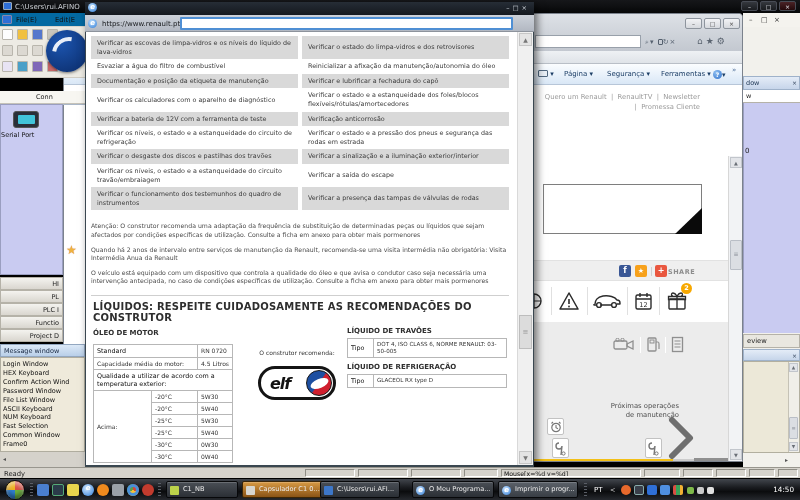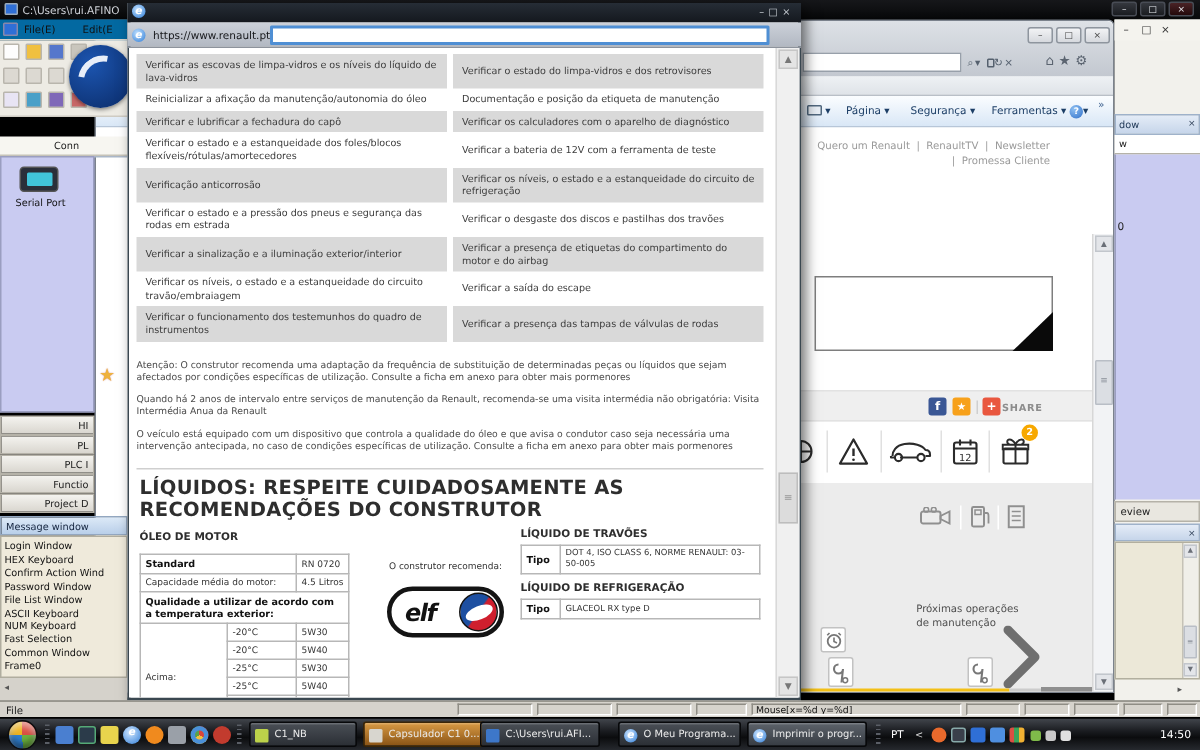--- a/index.html
+++ b/index.html
@@ -29,21 +29,21 @@
 .wcard{position:absolute;left:479px;top:99px;width:159px;height:50px;background:#fff;border:1px solid #7e7e7e}
 .wcard .fold{position:absolute;right:-1px;bottom:-1px;width:0;height:0;border-style:solid;border-width:0 0 26px 27px;border-color:transparent transparent #0a0a0a transparent}
 .socialstrip{position:absolute;left:464px;top:175px;width:200px;height:21px;background:#efefef;border-top:1px solid #e2e2e2;border-bottom:1px solid #e2e2e2}
 .sq{position:absolute;top:4px;width:12px;height:12px;border-radius:2px;color:#fff;text-align:center;font-size:8px;line-height:12px;font-weight:bold}
 .sharetxt{position:absolute;left:140px;top:7px;color:#8d8d8d;font-size:6.5px;font-weight:bold;letter-spacing:.5px}
 .iconrow{position:absolute;left:464px;top:199px;width:200px;height:34px;background:#fff}
 .icell{position:absolute;top:3px;height:28px;border-left:1px solid #e0e0e0;display:flex;align-items:center;justify-content:center}
 .grayzone{position:absolute;left:464px;top:237px;width:200px;height:212px;background:#ececec}
 .minicons{position:absolute;left:85px;top:14px;display:flex;align-items:center;gap:5px}
 .minidiv{width:1px;height:16px;background:#fff}
-.nextops{position:absolute;right:49px;top:80px;text-align:left;color:#4f4f4f;font-size:6.8px;line-height:8.5px}
+.nextops{position:absolute;right:49px;top:80px;text-align:right;color:#4f4f4f;font-size:6.8px;line-height:8.5px}
 .bigchev{position:absolute;left:138px;top:95px}
 .tlbox{position:absolute;width:17px;height:17px;background:#fff;border:1px solid #c2c2c2;border-radius:2px;display:flex;align-items:center;justify-content:center}
 .ylw{position:absolute;left:0px;top:137px;width:145px;height:3px;background:#f3c017}
 .gry{position:absolute;left:145px;top:137px;width:55px;height:3px;background:#cccccc}
 .drk{position:absolute;left:166px;top:136px;width:34px;height:4px;background:#8f8f8f}
 .bsb{position:absolute;left:664px;top:71px;width:15px;bottom:0;background:#f2f3f5;border-left:1px solid #d7d7d7}
 .sbbtn{position:absolute;left:1px;width:12px;height:11px;background:#e3e5e9;border:1px solid #c2c6cc;color:#6a6f77;font-size:5px;line-height:10px;text-align:center}
 .sbthumb{position:absolute;left:1px;width:12px;background:#dbdee3;border:1px solid #b9bec6;color:#8a8f98;font-size:6px;line-height:26px;text-align:center;border-radius:1px}
 .goldstar{position:absolute;left:2px;top:158px;font-size:12px;color:#eeb23e;text-shadow:0 0 1px #c88}
 .tanstrip{position:absolute;left:0;top:152px;width:21px;height:46px;background:#f5eedb}
@@ -53,21 +53,21 @@
 #plcmenu .mico{position:absolute;left:2px;top:2px;width:10px;height:9px;background:#2f6fd6;border:1px solid #88a;border-radius:1px}
 #plcmenu span.mi{position:absolute;top:3px;font-size:6.8px}
 #plctools{position:absolute;left:0;top:27px;width:85px;height:51px;background:#edebe4;border-bottom:1px solid #cfccc3}
 .trow{position:absolute;left:2px;height:14px;display:flex;gap:4px}
 .tico{width:11px;height:11px;border-radius:1px;border:1px solid #b9b6ad}
 #graphhdr{position:absolute;left:0;top:92px;width:85px;height:13px;background:linear-gradient(#eef3fa,#cfdbec);border:1px solid #aab7c8;font-size:6.5px;color:#223;padding:2px 0 0 3px}
 #conntab{position:absolute;left:0;top:91px;width:85px;height:13px;background:#f7f6f1;border-bottom:1px solid #c5c2b8;font-size:6.5px;color:#222;padding:2px 0 0 36px}
 #graphbody{position:absolute;left:0;top:104px;width:63px;height:171px;background:#c9cbf1;border:1px solid #9a9ec0}
 .spico{position:absolute;left:12px;top:6px;width:26px;height:17px;background:#2a2f3a;border:1px solid #555;border-radius:3px}
 .spico i{position:absolute;left:4px;top:3px;width:17px;height:9px;background:#41c4da;border-radius:1px}
-.splabel{position:absolute;left:0;top:26px;width:52px;text-align:center;font-size:6.5px;color:#111;line-height:8px}
+.splabel{position:absolute;left:0;top:26px;width:52px;text-align:left;font-size:6.5px;color:#111;line-height:8px}
 .dockbar{position:absolute;left:0;width:63px;height:13px;background:linear-gradient(#f4f3ef,#d9d6cf);border:1px solid #b5b2a8;font-size:6.5px;color:#222;text-align:right;padding:2px 3px 0 0;white-space:nowrap;overflow:hidden}
 #msghdr{position:absolute;left:0;top:344px;width:85px;height:13px;background:linear-gradient(#dce9f7,#b9cfe9);border:1px solid #93a7c0;font-size:6.5px;color:#15253f;padding:2px 0 0 3px}
 #msglist{position:absolute;left:0;top:357px;width:85px;height:95px;background:#efeadb;border:1px solid #b0ad9f;padding:2px 0 0 2px;overflow:hidden}
 #msglist div{font-size:6.5px;line-height:8.9px;color:#111;white-space:nowrap}
 #plcbottom{position:absolute;left:0;top:452px;width:85px;height:15px;background:#d5d2cb;color:#555;font-size:6px;padding:3px 0 0 3px}
 
 
 #gadget{position:absolute;left:46px;top:30px;width:42px;height:42px;border-radius:50%;background:radial-gradient(circle at 35% 30%,#1c55b0,#0a2a66);box-shadow:0 1px 3px rgba(0,0,0,.5)}
 #gadget:after{content:"";position:absolute;left:6px;top:7px;width:26px;height:26px;border:4px solid transparent;border-top-color:#e8eef8;border-radius:50%;transform:rotate(-35deg)}
 
@@ -97,27 +97,27 @@
 .fsb .b{position:absolute;left:1px;width:13px;height:13px;background:#e4e4e4;border:1px solid #c6c6c6;color:#777;font-size:6px;line-height:12px;text-align:center}
 .fsb .th{position:absolute;left:1px;top:283px;width:13px;height:34px;background:#dcdcdc;border:1px solid #bdbdbd;color:#999;font-size:7px;line-height:32px;text-align:center}
 
 
 .clg{display:grid;grid-template-columns:1fr 1fr;column-gap:4px;width:418px}
 .cl{font-size:6.4px;line-height:8.6px;color:#3c3c3c;padding:3px 6px;display:flex;align-items:center}
 .clg .cl:nth-child(4n+1),.clg .cl:nth-child(4n+2){background:#d9d9d9}
 
 .para{width:416px;font-size:6.2px;line-height:8.6px;color:#4c4c4c;margin-top:6px}
 .divline{width:418px;border-top:1px solid #cfcfcf;margin:9px 0 5px}
-.lhead{font-size:13px;font-weight:bold;color:#2e2e2e;margin:2px 0 0 2px;letter-spacing:.2px}
+.lhead{font-size:10px;font-weight:bold;color:#2e2e2e;margin:2px 0 0 2px;letter-spacing:.2px}
 
 #liq{position:relative;width:418px;height:160px;margin-top:4px}
 .subhead{font-size:7px;font-weight:bold;color:#2e2e2e}
 table{border-collapse:collapse}
 td{border:1px solid #b7b7b7;font-size:6px;color:#333;padding:2px 3px;vertical-align:middle}
-td.b{font-weight:bold;font-size:6.4px;color:#111}
+td.b{font-weight:normal;font-size:6.4px;color:#111}
 #oiltbl{width:140px}
 .rec{position:absolute;left:158px;top:22px;width:96px;text-align:center}
 .rec .rt{font-size:6px;color:#333}
 .elf{position:relative;width:78px;height:34px;margin:10px auto 0;background:#fff;border:3px solid #141414;border-radius:17px}
 .elftxt{position:absolute;left:9px;top:5px;font-size:16px;font-weight:bold;font-style:italic;letter-spacing:-1px;color:#121212}
 .elfball{position:absolute;right:1px;top:1px;width:26px;height:26px;border-radius:50%;background:linear-gradient(125deg,#1d4fa1 48%,#cf1f2e 52%);border:1.5px solid #141414}
 .elfball:after{content:"";position:absolute;left:3px;top:8px;width:19px;height:9px;background:#fff;border-radius:50%;transform:rotate(-22deg)}
 #rl{position:absolute;left:256px;top:0;width:162px}
 #rl table{width:160px;margin-top:3px}
 #rl td.v{font-size:5.6px;line-height:7px}
@@ -385,32 +385,32 @@
   <div id="fieaddr">
     <span class="fav" style="top:4px">e</span>
     <span class="url">https://www.renault.pt/</span>
     <span class="field"></span>
   </div>
   <div id="fiebody">
 
     <div class="clg">
       <div class="cl">Verificar as escovas de limpa-vidros e os níveis do líquido de lava-vidros</div>
       <div class="cl">Verificar o estado do limpa-vidros e dos retrovisores</div>
+      <div class="cl">Esvaziar a água do filtro de combustível</div>
       <div class="cl">Reinicializar a afixação da manutenção/autonomia do óleo</div>
       <div class="cl">Documentação e posição da etiqueta de manutenção</div>
       <div class="cl">Verificar e lubrificar a fechadura do capô</div>
       <div class="cl">Verificar os calculadores com o aparelho de diagnóstico</div>
       <div class="cl">Verificar o estado e a estanqueidade dos foles/blocos flexíveis/rótulas/amortecedores</div>
       <div class="cl">Verificar a bateria de 12V com a ferramenta de teste</div>
       <div class="cl">Verificação anticorrosão</div>
       <div class="cl">Verificar os níveis, o estado e a estanqueidade do circuito de refrigeração</div>
       <div class="cl">Verificar o estado e a pressão dos pneus e segurança das rodas em estrada</div>
       <div class="cl">Verificar o desgaste dos discos e pastilhas dos travões</div>
       <div class="cl">Verificar a sinalização e a iluminação exterior/interior</div>
-      <div class="cl">Verificar a presença de etiquetas do compartimento do motor e do airbag</div>
       <div class="cl">Verificar os níveis, o estado e a estanqueidade do circuito travão/embraiagem</div>
       <div class="cl">Verificar a saída do escape</div>
       <div class="cl">Verificar o funcionamento dos testemunhos do quadro de instrumentos</div>
       <div class="cl">Verificar a presença das tampas de válvulas de rodas</div>
       <div class="cl"></div>
     </div>
 
     <p class="para">Atenção: O construtor recomenda uma adaptação da frequência de substituição de determinadas peças ou líquidos que sejam afectados por condições específicas de utilização. Consulte a ficha em anexo para obter mais pormenores</p>
     <p class="para">Quando há 2 anos de intervalo entre serviços de manutenção da Renault, recomenda-se uma visita intermédia não obrigatória: Visita Intermédia Anua da Renault</p>
     <p class="para">O veículo está equipado com um dispositivo que controla a qualidade do óleo e que avisa o condutor caso seja necessária uma intervenção antecipada, no caso de condições específicas de utilização. Consulte a ficha em anexo para obter mais pormenores</p>
@@ -495,21 +495,21 @@
 
     <div class="fsb">
       <span class="b" style="top:1px">▲</span>
       <span class="th">≡</span>
       <span class="b" style="bottom:1px">▼</span>
     </div>
   </div>
 </div>
 
 <div id="statusstrip">
-  <span class="ready">File</span>
+  <span class="ready">Ready</span>
   <span class="scell" style="left:305px;width:50px"></span>
   <span class="scell" style="left:358px;width:50px"></span>
   <span class="scell" style="left:411px;width:50px"></span>
   <span class="scell" style="left:464px;width:34px"></span>
   <span class="scell" style="left:501px;width:140px">Mouse[x=%d  y=%d]</span>
   <span class="scell" style="left:644px;width:36px"></span>
   <span class="scell" style="left:683px;width:30px"></span>
   <span class="scell" style="left:716px;width:30px"></span>
   <span class="scell" style="left:749px;width:26px"></span>
   <span class="scell" style="left:778px;width:20px"></span>

